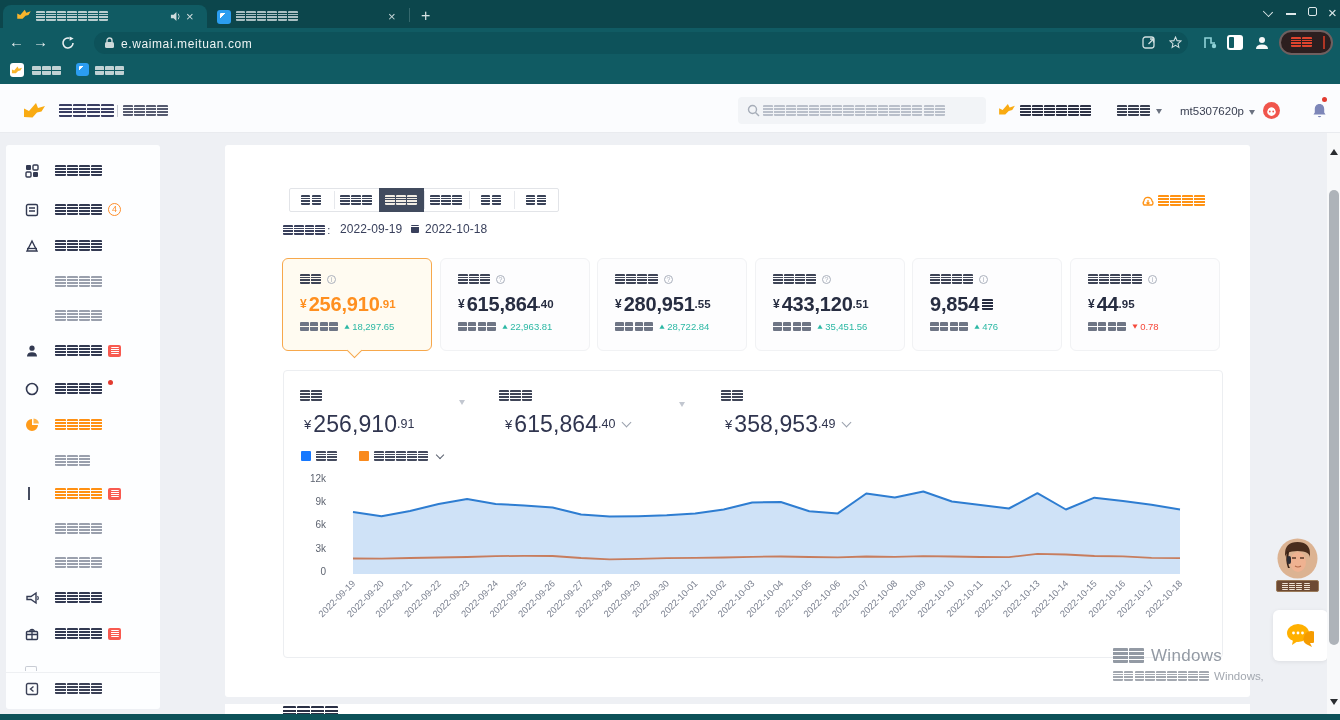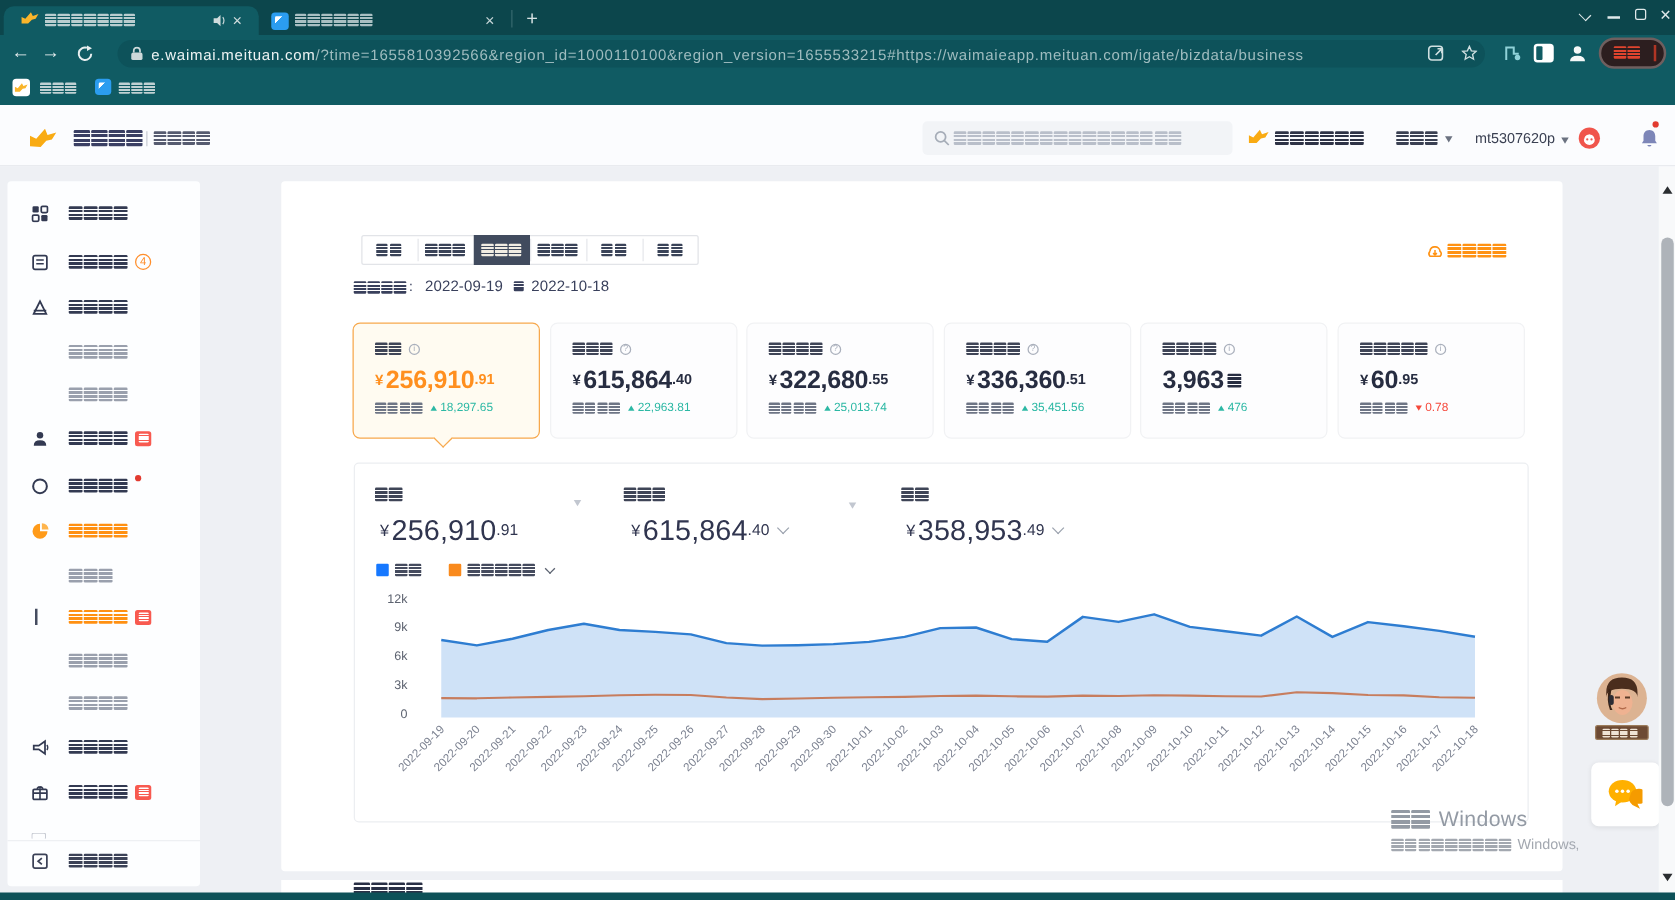--- a/index.html
+++ b/index.html
@@ -61,21 +61,20 @@
     <path d="M12 7 A5 5 0 1 1 8.5 2.2" stroke="#e8eff0" stroke-width="1.6" fill="none"></path>
     <path d="M8.6 0.4 L12.6 2.6 L8.6 4.8 Z" fill="#e8eff0"></path>
   </svg>
 <div class="a" style="left:94px;top:32px;width:1094px;height:22px;background:#0d525a;border-radius:11px"></div>
 <svg class="a" style="left:104px;top:37px" width="11" height="12" viewBox="0 0 11 12">
     <rect x="1" y="5" width="9" height="6" rx="1.5" fill="#cdd9da"></rect>
     <path d="M3 5 V3.5 A2.5 2.5 0 0 1 8 3.5 V5" stroke="#cdd9da" stroke-width="1.4" fill="none"></path>
   </svg>
 <div class="row" style="left:121px;top:37px;font-size:12px;width:934px;overflow:hidden;letter-spacing:.6px">
     <span style="color:#eef4f4">e.waimai.meituan.com</span>
-    <span style="color:#9fbcbf">/?time=1655810392566&amp;region_id=1000110100&amp;region_version=1655533215#https://waimaieapp.meituan.com/igate/bizdata/business</span>
   </div>
 <svg class="a" style="left:1142px;top:36px" width="13" height="13" viewBox="0 0 13 13">
     <rect x="1" y="1" width="11" height="11" rx="2.5" stroke="#cfdfe0" stroke-width="1.3" fill="none"></rect>
     <path d="M6.5 8 L11 3.5 M8 3 L11.5 3 L11.5 6.5" stroke="#cfdfe0" stroke-width="1.3" fill="none"></path>
   </svg>
 <svg class="a" style="left:1169px;top:36px" width="13" height="13" viewBox="0 0 24 24">
     <path d="M12 2 L14.9 8.6 L22 9.3 L16.7 14 L18.2 21 L12 17.3 L5.8 21 L7.3 14 L2 9.3 L9.1 8.6 Z" stroke="#cfdfe0" stroke-width="2" fill="none"></path>
   </svg>
 <svg class="a" style="left:1203px;top:36px" width="14" height="14" viewBox="0 0 14 14">
     <path d="M2 12 L2 2 L8 2 L8 7 L12 7" stroke="#8fd2d8" stroke-width="1.6" fill="none"></path>
@@ -500,46 +499,46 @@
     <span class="zh" style="color:#3f4557;">
       <i style="width:9.8px;height:10.1px;margin-right:1.2px"></i>
       <i style="width:9.8px;height:10.1px;margin-right:1.2px"></i>
       <i style="width:9.8px;height:10.1px;margin-right:1.2px"></i>
       <i style="width:9.8px;height:10.1px;margin-right:1.2px"></i>
     </span>
     <span class="info" style="margin-left:5px">?</span>
   </div>
 <div class="row" style="left:615px;top:293px;height:22px;color:#272d41">
     <span style="font-size:12px;font-weight:bold;margin-right:2px">¥</span>
-    <span style="font-size:20px;font-weight:bold;letter-spacing:-.2px">322,680</span>
+    <span style="font-size:20px;font-weight:bold;letter-spacing:-.2px">280,951</span>
     <span style="font-size:11.5px;font-weight:bold">.55</span>
   </div>
 <div class="row" style="left:615px;top:321px">
     <span class="zh" style="color:#6e7585;">
       <i style="width:8.7px;height:9.0px;margin-right:1.1px"></i>
       <i style="width:8.7px;height:9.0px;margin-right:1.1px"></i>
       <i style="width:8.7px;height:9.0px;margin-right:1.1px"></i>
       <i style="width:8.7px;height:9.0px;margin-right:1.1px"></i>
     </span>
     <span class="tri-u" style="color:#2cb8a4;margin-left:5px;transform:scale(.85)"></span>
-    <span style="font-size:9.5px;color:#2cb8a4;margin-left:2px">25,013.74</span>
+    <span style="font-size:9.5px;color:#2cb8a4;margin-left:2px">28,722.84</span>
   </div>
 <div class="a" style="left:755px;top:258px;width:150px;height:93px;background:#fdfdfe;border:1px solid #f1f2f4;border-radius:6px"></div>
 <div class="row" style="left:773px;top:274px">
     <span class="zh" style="color:#3f4557;">
       <i style="width:9.8px;height:10.1px;margin-right:1.2px"></i>
       <i style="width:9.8px;height:10.1px;margin-right:1.2px"></i>
       <i style="width:9.8px;height:10.1px;margin-right:1.2px"></i>
       <i style="width:9.8px;height:10.1px;margin-right:1.2px"></i>
     </span>
     <span class="info" style="margin-left:5px">?</span>
   </div>
 <div class="row" style="left:773px;top:293px;height:22px;color:#272d41">
     <span style="font-size:12px;font-weight:bold;margin-right:2px">¥</span>
-    <span style="font-size:20px;font-weight:bold;letter-spacing:-.2px">336,360</span>
+    <span style="font-size:20px;font-weight:bold;letter-spacing:-.2px">433,120</span>
     <span style="font-size:11.5px;font-weight:bold">.51</span>
   </div>
 <div class="row" style="left:773px;top:321px">
     <span class="zh" style="color:#6e7585;">
       <i style="width:8.7px;height:9.0px;margin-right:1.1px"></i>
       <i style="width:8.7px;height:9.0px;margin-right:1.1px"></i>
       <i style="width:8.7px;height:9.0px;margin-right:1.1px"></i>
       <i style="width:8.7px;height:9.0px;margin-right:1.1px"></i>
     </span>
     <span class="tri-u" style="color:#2cb8a4;margin-left:5px;transform:scale(.85)"></span>
@@ -549,21 +548,21 @@
 <div class="row" style="left:930px;top:274px">
     <span class="zh" style="color:#3f4557;">
       <i style="width:9.8px;height:10.1px;margin-right:1.2px"></i>
       <i style="width:9.8px;height:10.1px;margin-right:1.2px"></i>
       <i style="width:9.8px;height:10.1px;margin-right:1.2px"></i>
       <i style="width:9.8px;height:10.1px;margin-right:1.2px"></i>
     </span>
     <span class="info" style="margin-left:5px">i</span>
   </div>
 <div class="row" style="left:930px;top:293px;height:22px;color:#272d41">
-    <span style="font-size:20px;font-weight:bold;letter-spacing:-.2px">3,963</span>
+    <span style="font-size:20px;font-weight:bold;letter-spacing:-.2px">9,854</span>
     <span class="zh" style="color:#272d41;margin-left:3px">
       <i style="width:10.7px;height:11.0px;margin-right:1.3px"></i>
     </span>
   </div>
 <div class="row" style="left:930px;top:321px">
     <span class="zh" style="color:#6e7585;">
       <i style="width:8.7px;height:9.0px;margin-right:1.1px"></i>
       <i style="width:8.7px;height:9.0px;margin-right:1.1px"></i>
       <i style="width:8.7px;height:9.0px;margin-right:1.1px"></i>
       <i style="width:8.7px;height:9.0px;margin-right:1.1px"></i>
@@ -577,21 +576,21 @@
       <i style="width:9.8px;height:10.1px;margin-right:1.2px"></i>
       <i style="width:9.8px;height:10.1px;margin-right:1.2px"></i>
       <i style="width:9.8px;height:10.1px;margin-right:1.2px"></i>
       <i style="width:9.8px;height:10.1px;margin-right:1.2px"></i>
       <i style="width:9.8px;height:10.1px;margin-right:1.2px"></i>
     </span>
     <span class="info" style="margin-left:5px">i</span>
   </div>
 <div class="row" style="left:1088px;top:293px;height:22px;color:#272d41">
     <span style="font-size:12px;font-weight:bold;margin-right:2px">¥</span>
-    <span style="font-size:20px;font-weight:bold;letter-spacing:-.2px">60</span>
+    <span style="font-size:20px;font-weight:bold;letter-spacing:-.2px">44</span>
     <span style="font-size:11.5px;font-weight:bold">.95</span>
   </div>
 <div class="row" style="left:1088px;top:321px">
     <span class="zh" style="color:#6e7585;">
       <i style="width:8.7px;height:9.0px;margin-right:1.1px"></i>
       <i style="width:8.7px;height:9.0px;margin-right:1.1px"></i>
       <i style="width:8.7px;height:9.0px;margin-right:1.1px"></i>
       <i style="width:8.7px;height:9.0px;margin-right:1.1px"></i>
     </span>
     <span class="tri-d" style="color:#f5483b;margin-left:5px;transform:scale(.85)"></span>

